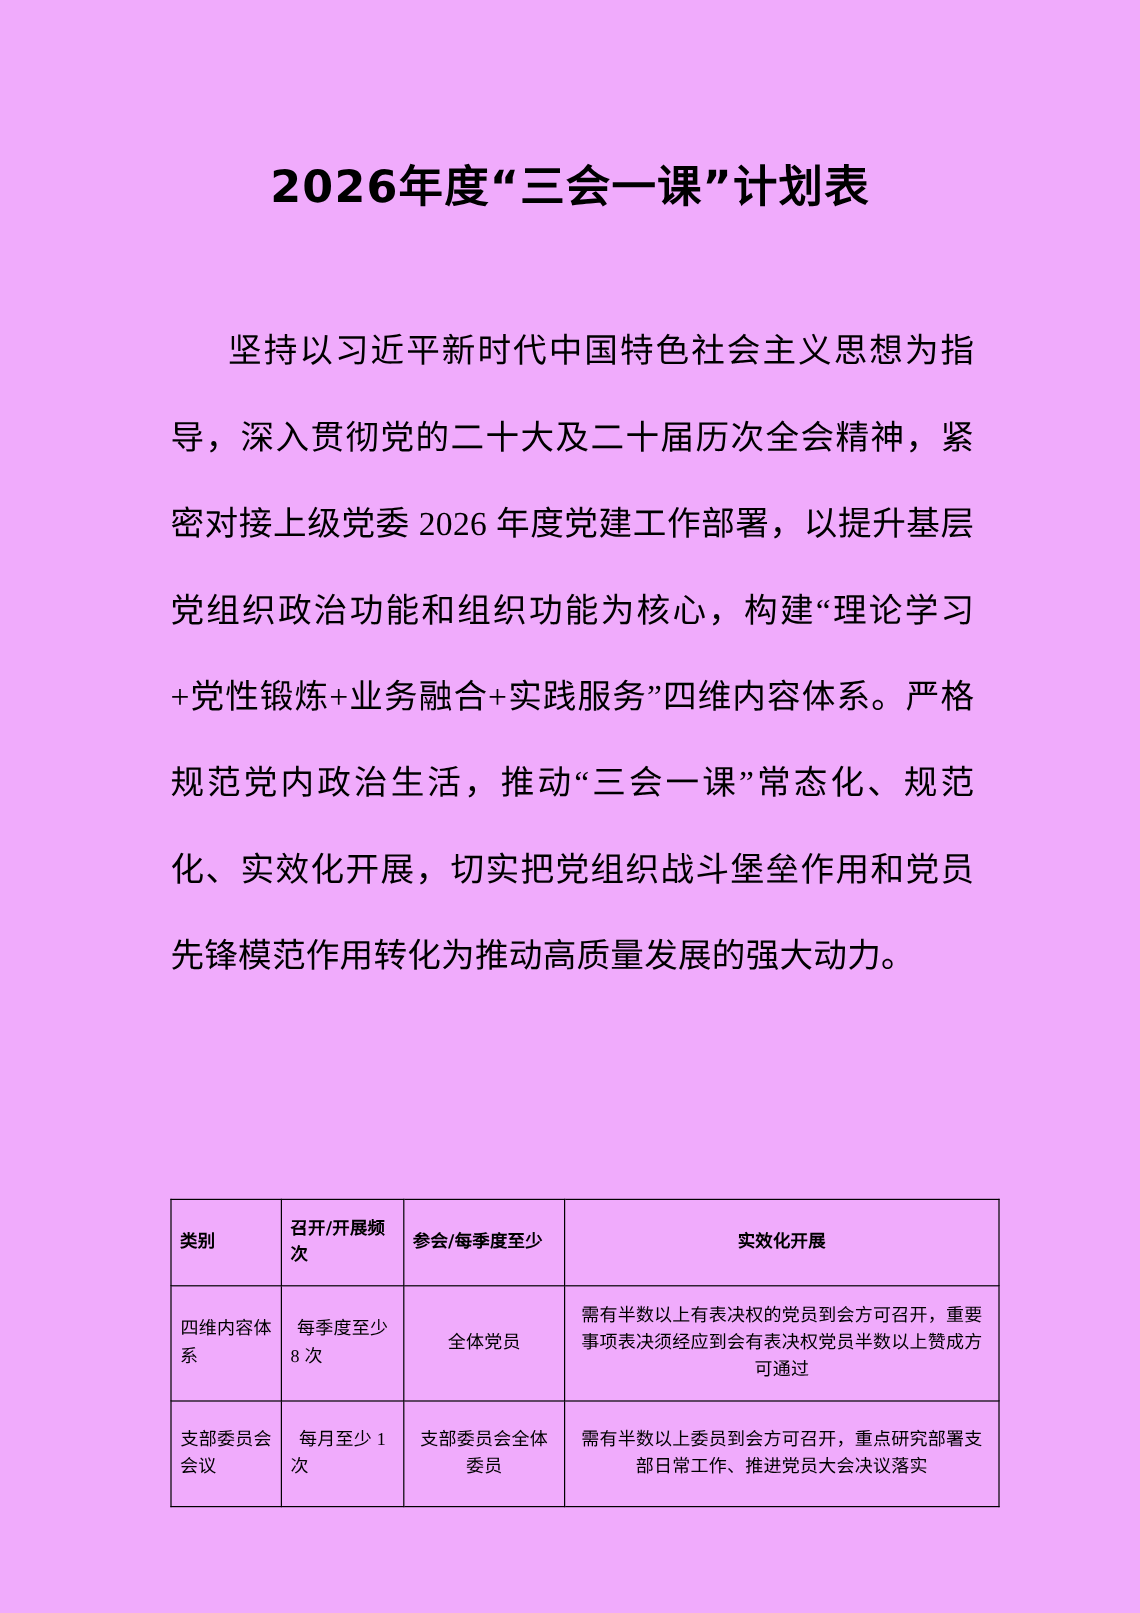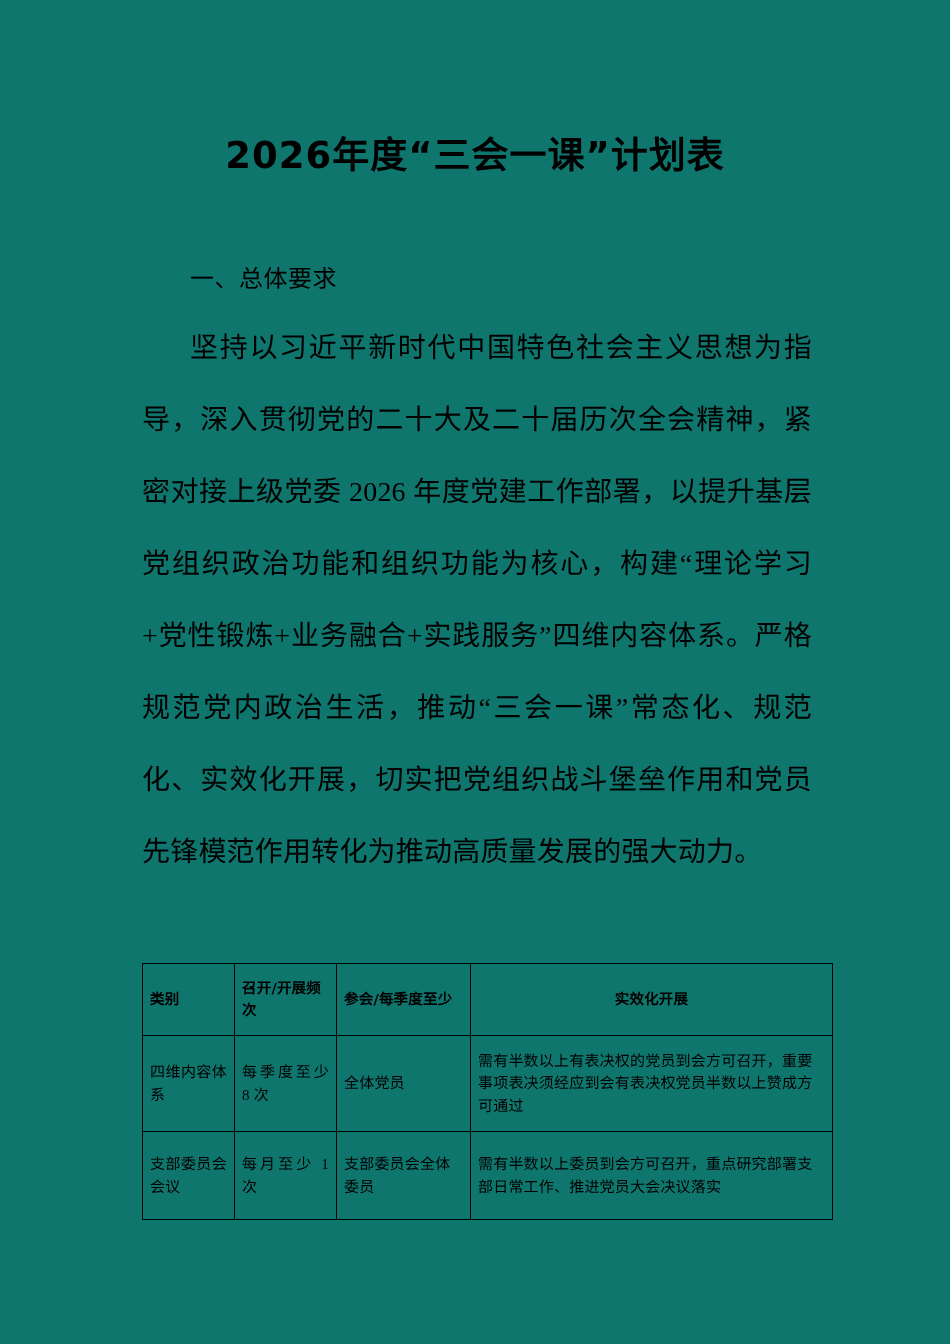--- a/index.html
+++ b/index.html
@@ -11,21 +11,21 @@
   body {
     font-family: "Liberation Serif", "DejaVu Serif", serif;
     color: #000000;
     -webkit-font-smoothing: antialiased;
   }
   .page {
     position: relative;
     width: 950px;
     height: 1344px;
     margin: 0 auto;
-    background: #0f766e;
+    background: #f0abfc;
     overflow: hidden;
     box-sizing: border-box;
   }
   
   .doc-title {
     position: absolute;
     left: 0;
     top: 108px;
     width: 950px;
     text-align: center;
@@ -60,34 +60,35 @@
     text-align: justify;
     text-justify: inter-character;
     letter-spacing: 0.2px;
     margin: 0;
   }
   .para.tight-top { margin-top: 6px; }
   
   .plan-table-wrap {
     position: absolute;
     left: 142px;
-    top: 963px;
+    top: 999px;
     width: 690px;
   }
   table.plan-table {
     width: 690px;
     border-collapse: collapse;
     table-layout: fixed;
     font-family: "Liberation Serif", "DejaVu Serif", serif;
   }
   table.plan-table td, table.plan-table th {
     border: 1.4px solid #000000;
     vertical-align: middle;
     padding: 6px 7px;
     box-sizing: border-box;
+    text-align: center;
   }
   table.plan-table thead th {
     font-family: "DejaVu Sans", "Liberation Sans", sans-serif;
     font-weight: bold;
     font-size: 14.5px;
     line-height: 1.45;
     text-align: left;
     height: 72px;
     letter-spacing: 0.2px;
   }
@@ -117,21 +118,20 @@
 </style>
 </head>
 <body>
 
 <div class="page">
 
   <h1 class="doc-title">2026年度“三会一课”计划表</h1>
 
   <div class="body-area">
 
-    <p class="section-heading">一、总体要求</p>
 
     <p class="para tight-top">坚持以习近平新时代中国特色社会主义思想为指导，深入贯彻党的二十大及二十届历次全会精神，紧密对接上级党委 2026 年度党建工作部署，以提升基层党组织政治功能和组织功能为核心，构建“理论学习+党性锻炼+业务融合+实践服务”四维内容体系。严格规范党内政治生活，推动“三会一课”常态化、规范化、实效化开展，切实把党组织战斗堡垒作用和党员先锋模范作用转化为推动高质量发展的强大动力。</p>
 
 
   </div>
 
   <div class="plan-table-wrap">
     <table class="plan-table">
       <colgroup>
         <col class="col-1">

